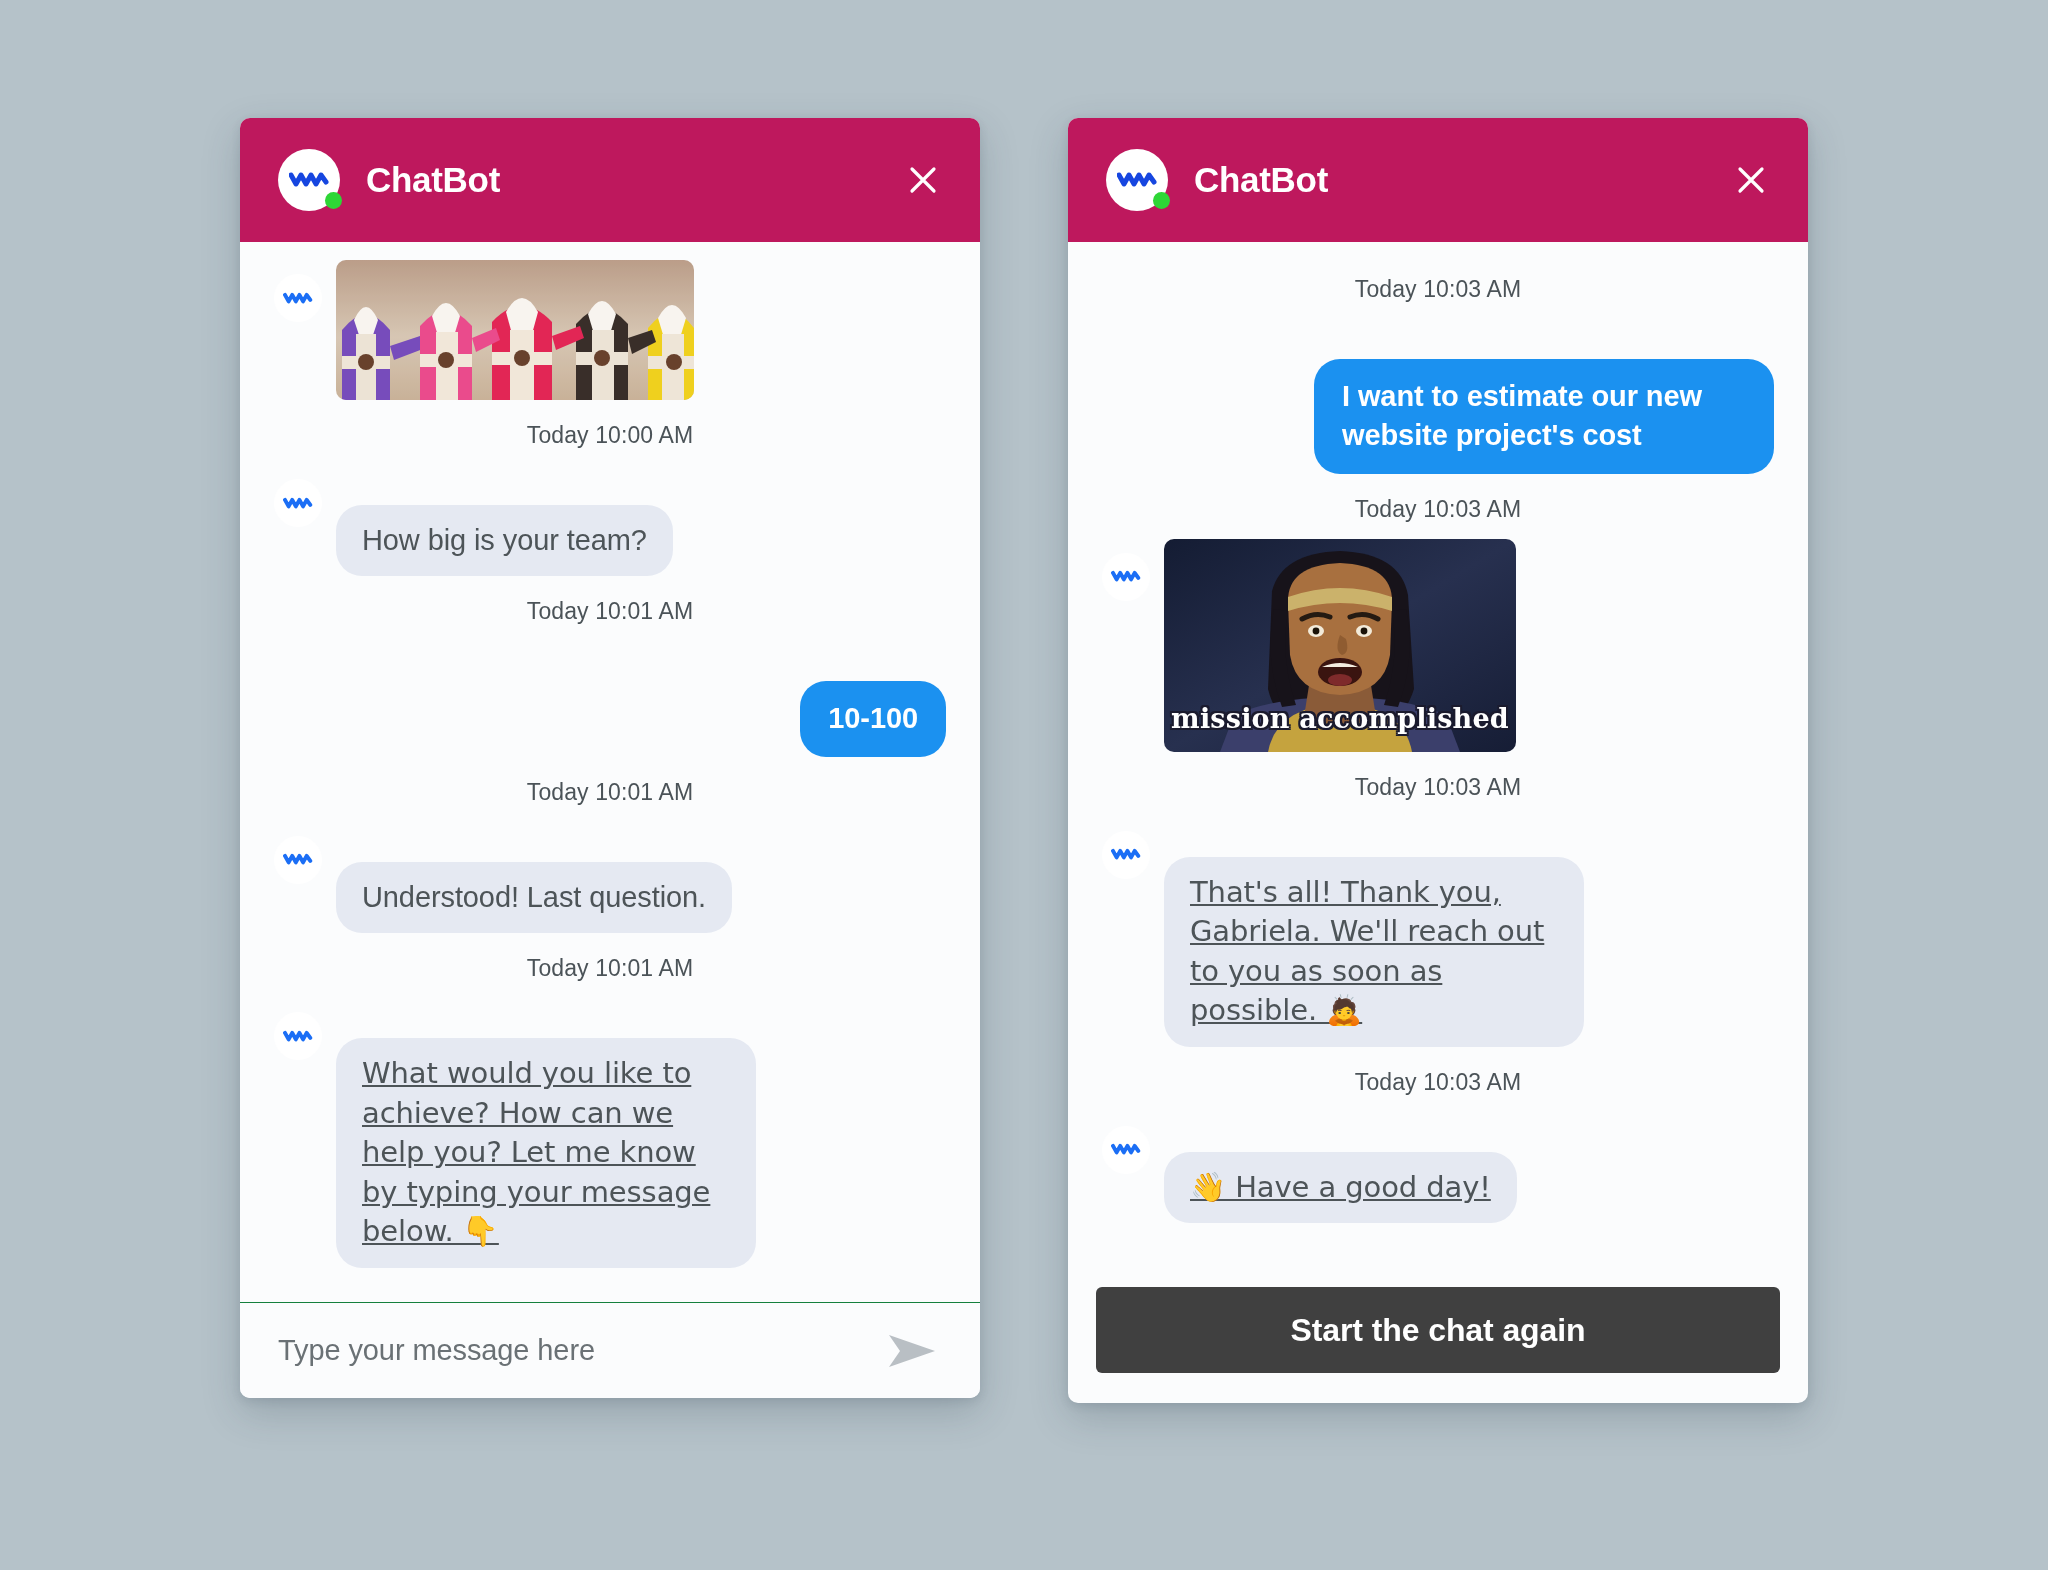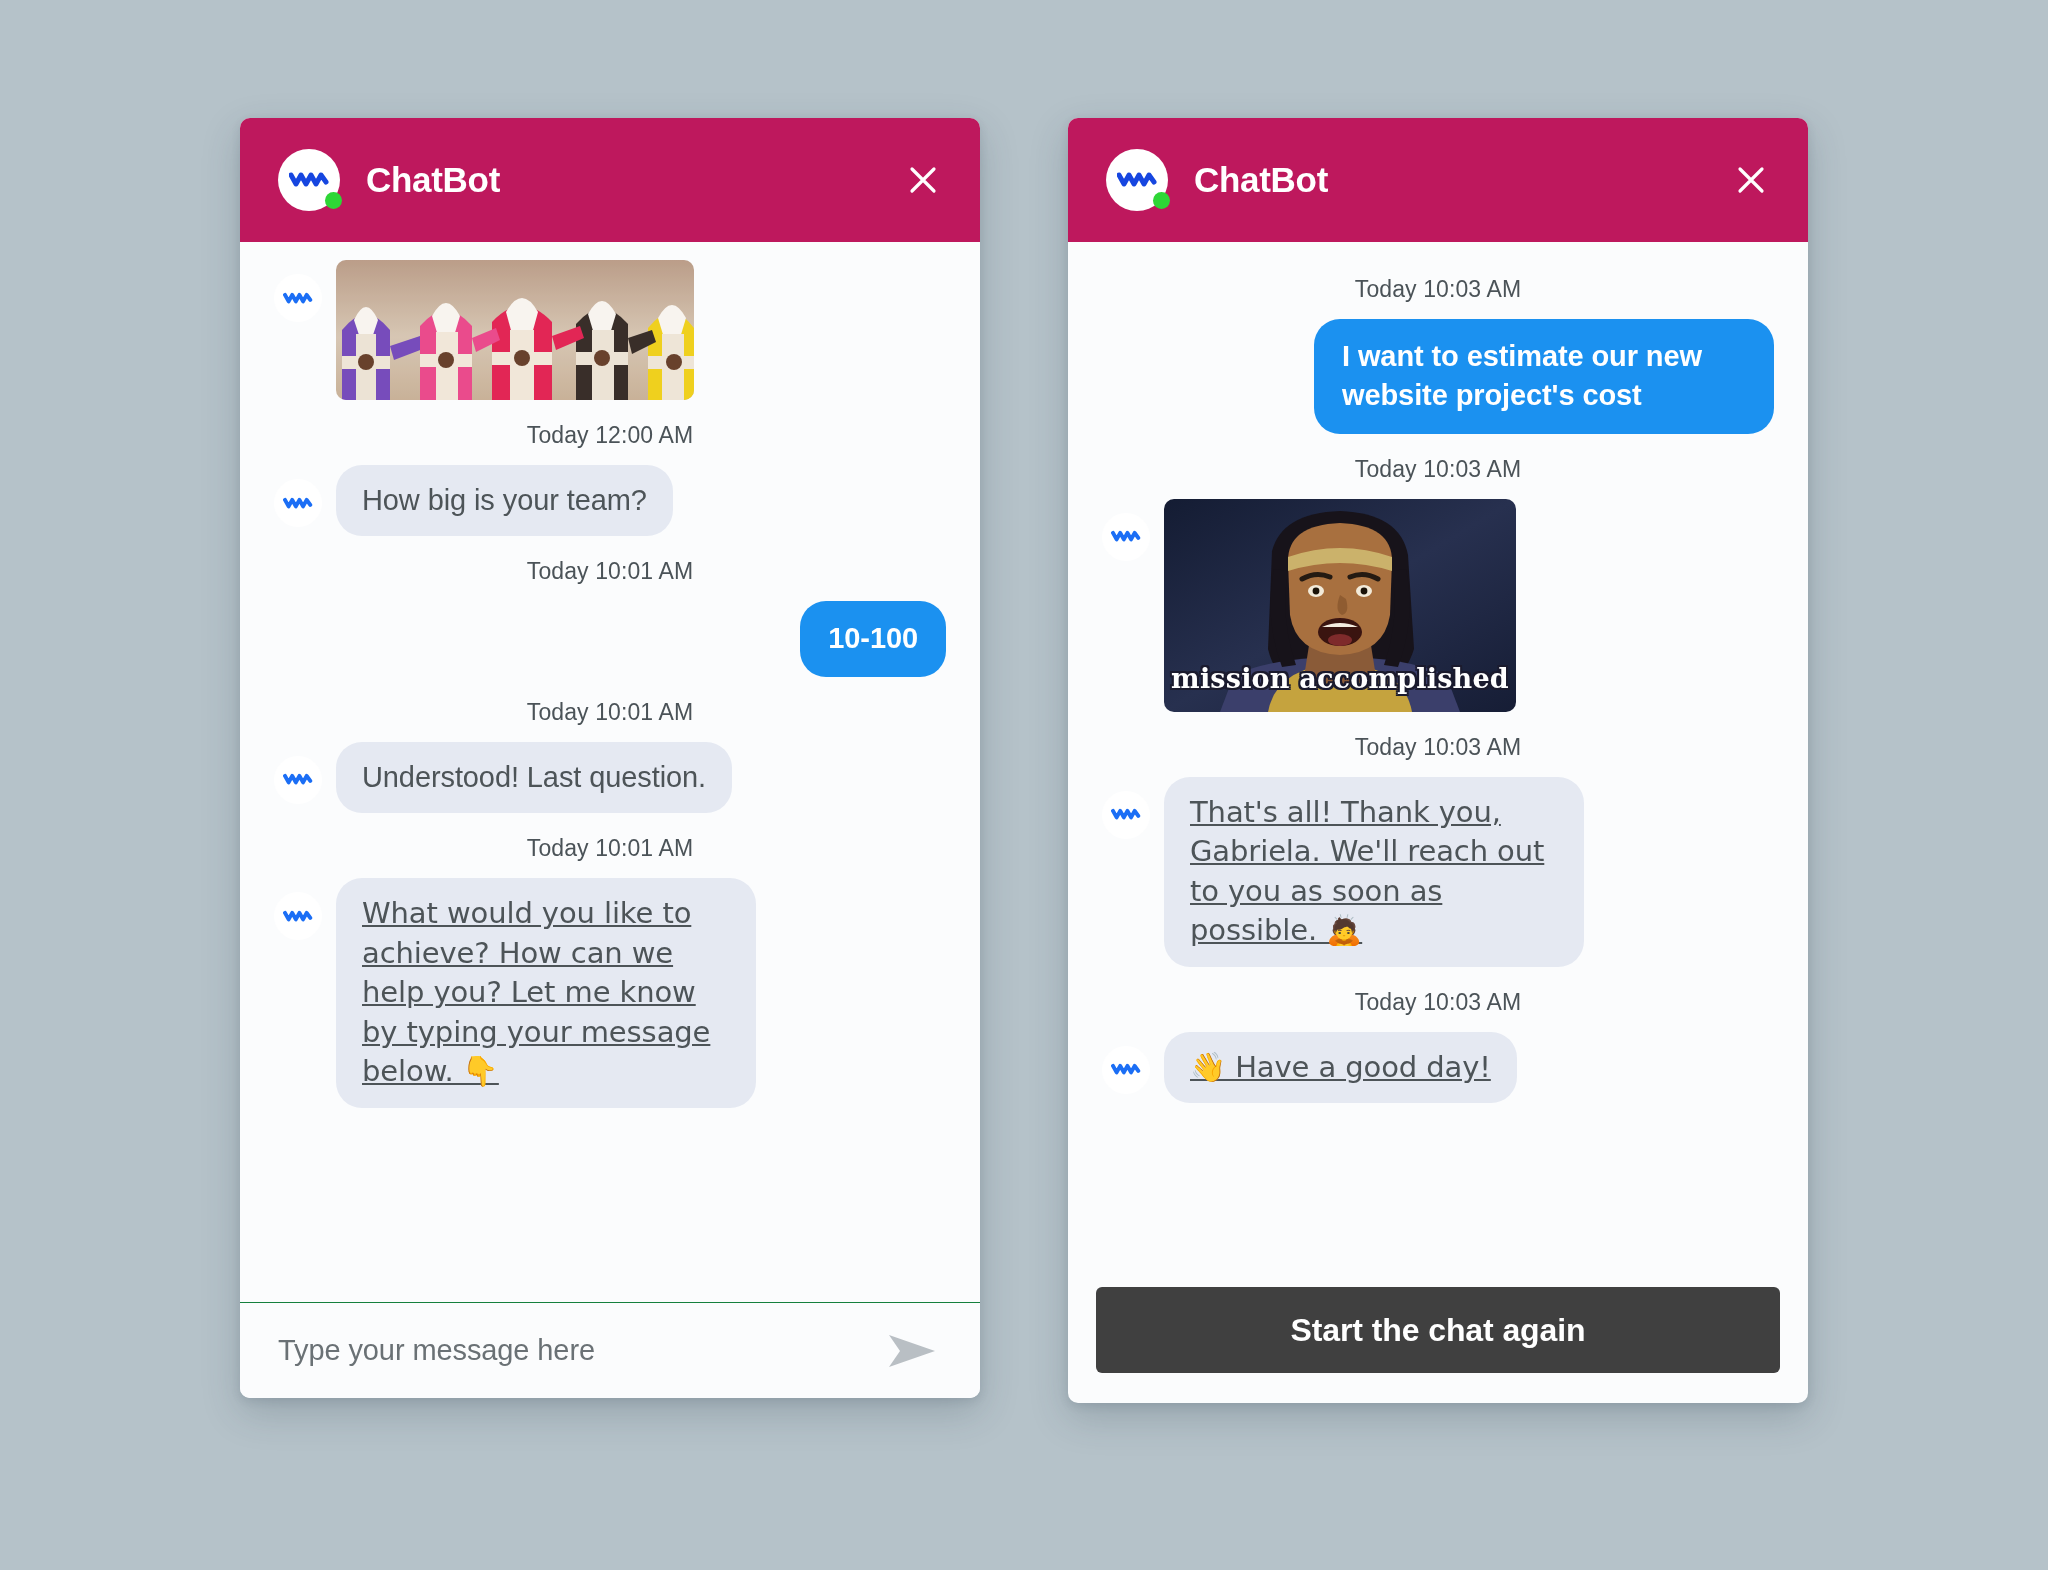--- a/index.html
+++ b/index.html
@@ -126,20 +126,21 @@
   }
   .mini-avatar svg { display: block; }
 
   .bubble {
     max-width: 420px;
     border-radius: 26px;
     padding: 16px 26px;
     font-size: 29px;
     line-height: 1.36;
     letter-spacing: -0.1px;
+    margin-top: 40px;
   }
   .bubble.bot {
     background: #e5e9f2;
     color: #4d5458;
   }
   .bubble.user {
     background: #1b91f0;
     color: #ffffff;
     font-weight: bold;
     max-width: 460px;
@@ -307,21 +308,21 @@
           <path d="M326 74 L348 74 L348 140 L326 140 Z" fill="#f4eee4"></path>
           <rect x="312" y="96" width="46" height="13" fill="#f4eee4"></rect>
           <circle cx="338" cy="102" r="8" fill="#5a3220"></circle>
           <path d="M292 78 L316 70 L320 82 L296 94 Z" fill="#241c1c"></path>
 
           <rect width="358" height="140" fill="#c8a887" opacity="0.13"></rect>
         </svg>
       </div>
     </div>
 
-    <div class="timestamp">Today 12:00 AM</div>
+    <div class="timestamp">Today 10:00 AM</div>
     <div class="row from-bot">
       <div class="mini-avatar">
         <svg width="30" height="13" viewBox="0 0 40 18">
           <path d="M2 4 L7 13 L12 4 L17 13 L22 4 L27 13 L32 4 L37 11" fill="none" stroke="#1b6ef5" stroke-width="5.5" stroke-linecap="round" stroke-linejoin="round"></path>
         </svg>
       </div>
       <div class="bubble bot">How big is your team?</div>
     </div>
 
     <div class="timestamp">Today 10:01 AM</div>

